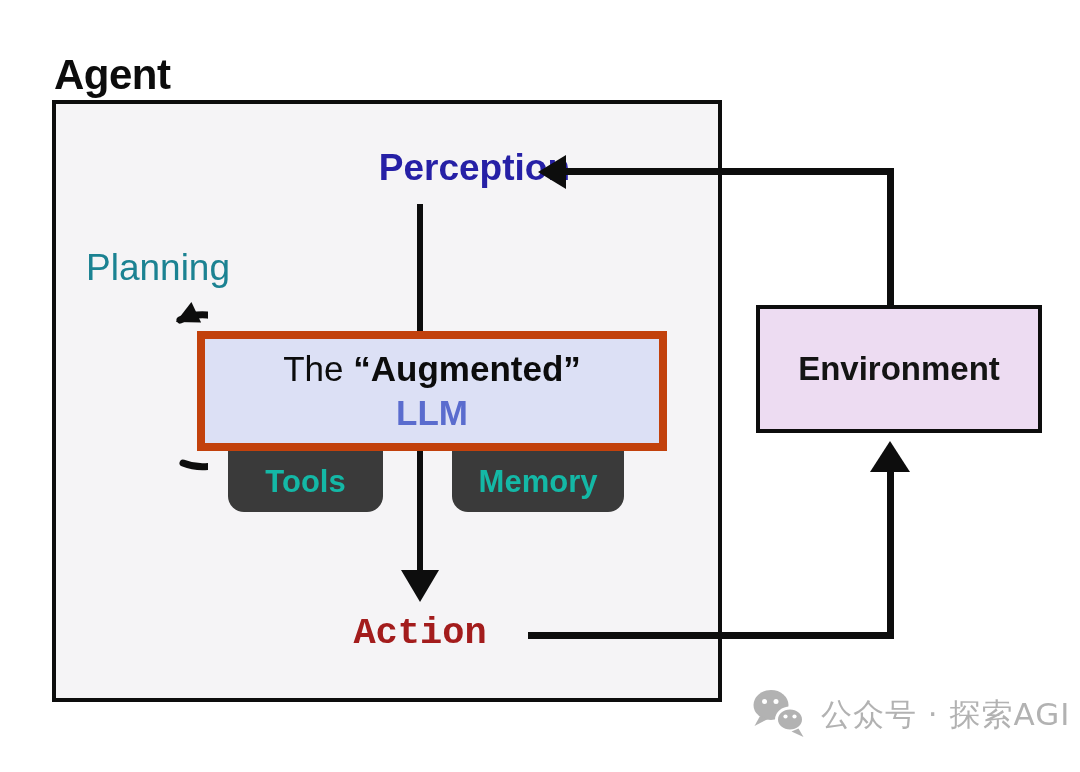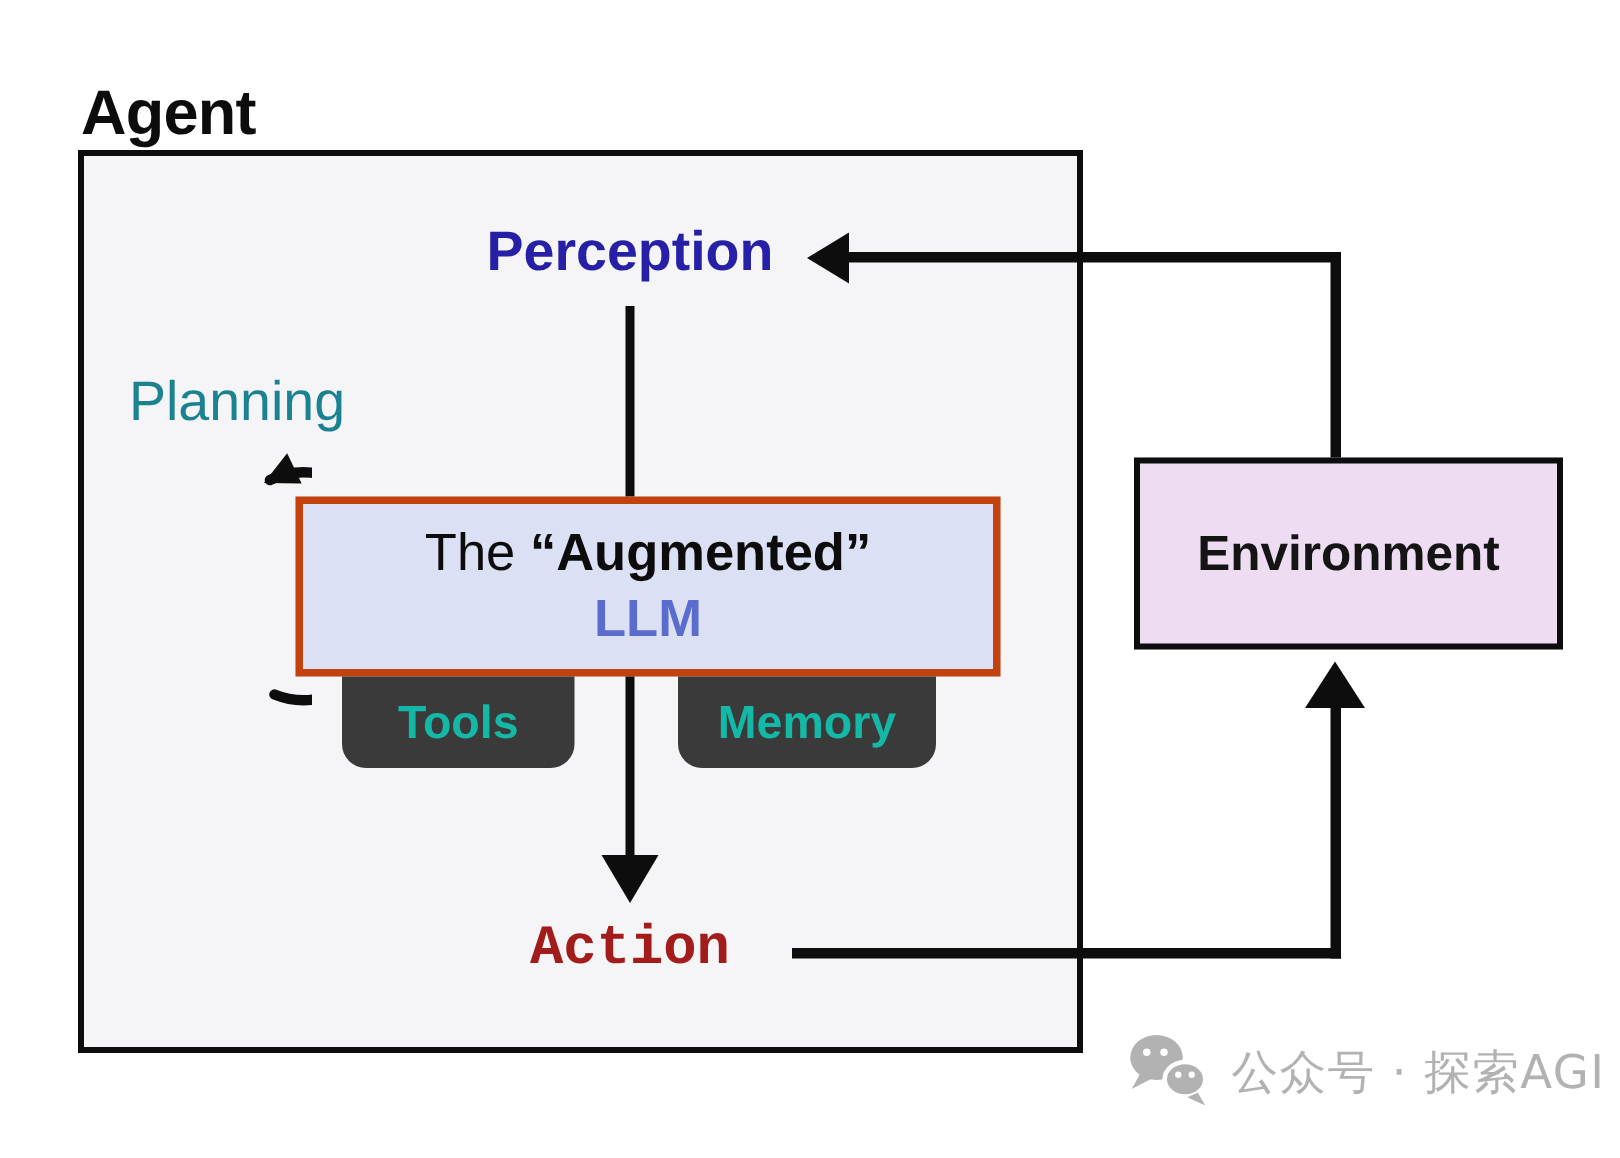--- a/index.html
+++ b/index.html
@@ -15,21 +15,21 @@
     left:54px;top:34px;
     font-size:42px;font-weight:700;color:#0c0c0c;letter-spacing:-0.5px;margin-top:17px;
   }
   .agent-box{
     left:52px;top:100px;width:670px;height:602px;box-sizing:border-box;
     background:var(--agent-bg);
     border:4px solid var(--line);
   }
 
   .perception-label{
-    left:270px;top:147px;width:300px;text-align:center;
+    left:270px;top:147px;width:300px;text-align:right;
     font-size:37px;font-weight:700;color:var(--perception);
   }
   .planning-label{
     left:86px;top:247px;
     font-size:37px;font-weight:400;color:var(--planning);
   }
   .action-label{
     left:320px;top:612px;width:200px;text-align:center;
     font-size:37px;font-weight:700;color:var(--action);font-family:Liberation Mono, monospace;
   }
@@ -38,21 +38,21 @@
   .vline2{left:417px;top:451px;width:6px;height:120px;background:var(--line);}
   .head-down{
     left:401px;top:570px;width:0;height:0;
     border-left:19px solid transparent;border-right:19px solid transparent;
     border-top:32px solid var(--line);
   }
 
   .llm-box{
     left:197px;top:331px;width:470px;height:120px;box-sizing:border-box;
     background:var(--llm-bg);
-    border:5px solid #c2410c;
+    border:8px solid #c2410c;
     display:flex;flex-direction:column;align-items:center;justify-content:center;
     line-height:1.25;
   }
   .llm-line1{font-size:35px;color:#0c0c0c;white-space:pre;}
   .llm-regular{font-weight:400;}
   .llm-bold{font-weight:700;}
   .llm-line2{font-size:35px;font-weight:700;color:var(--llm-accent);}
 
   .tab{
     box-sizing:border-box;height:61px;top:451px;

